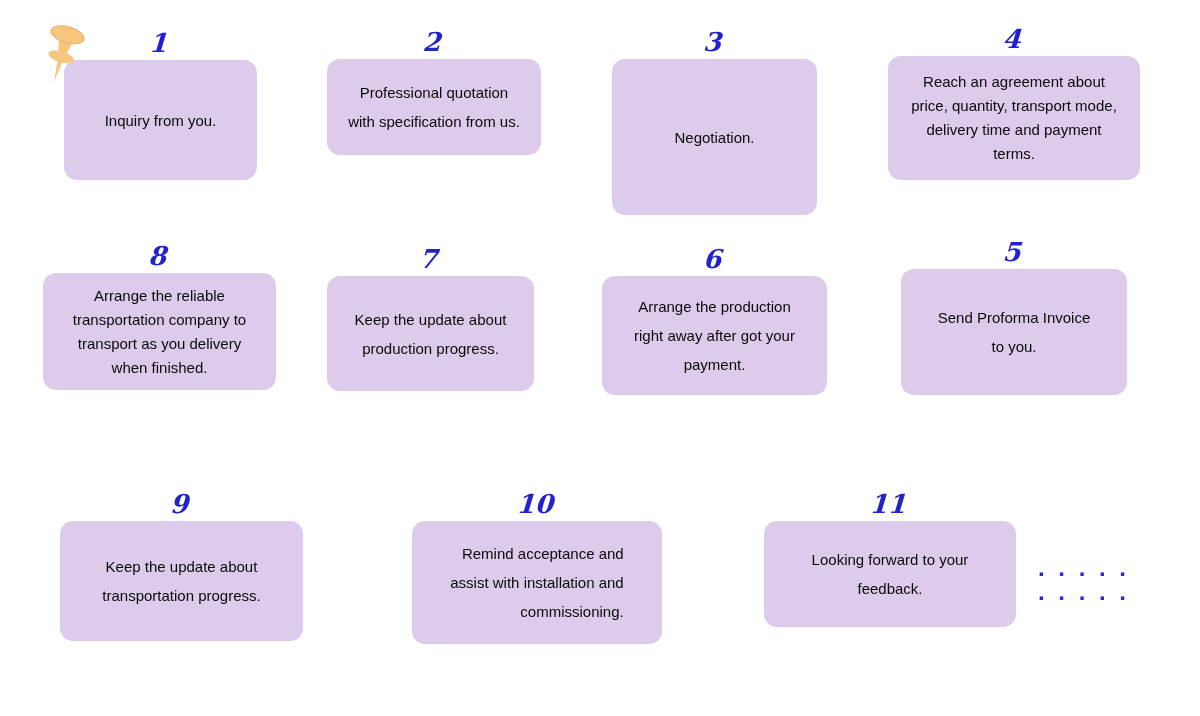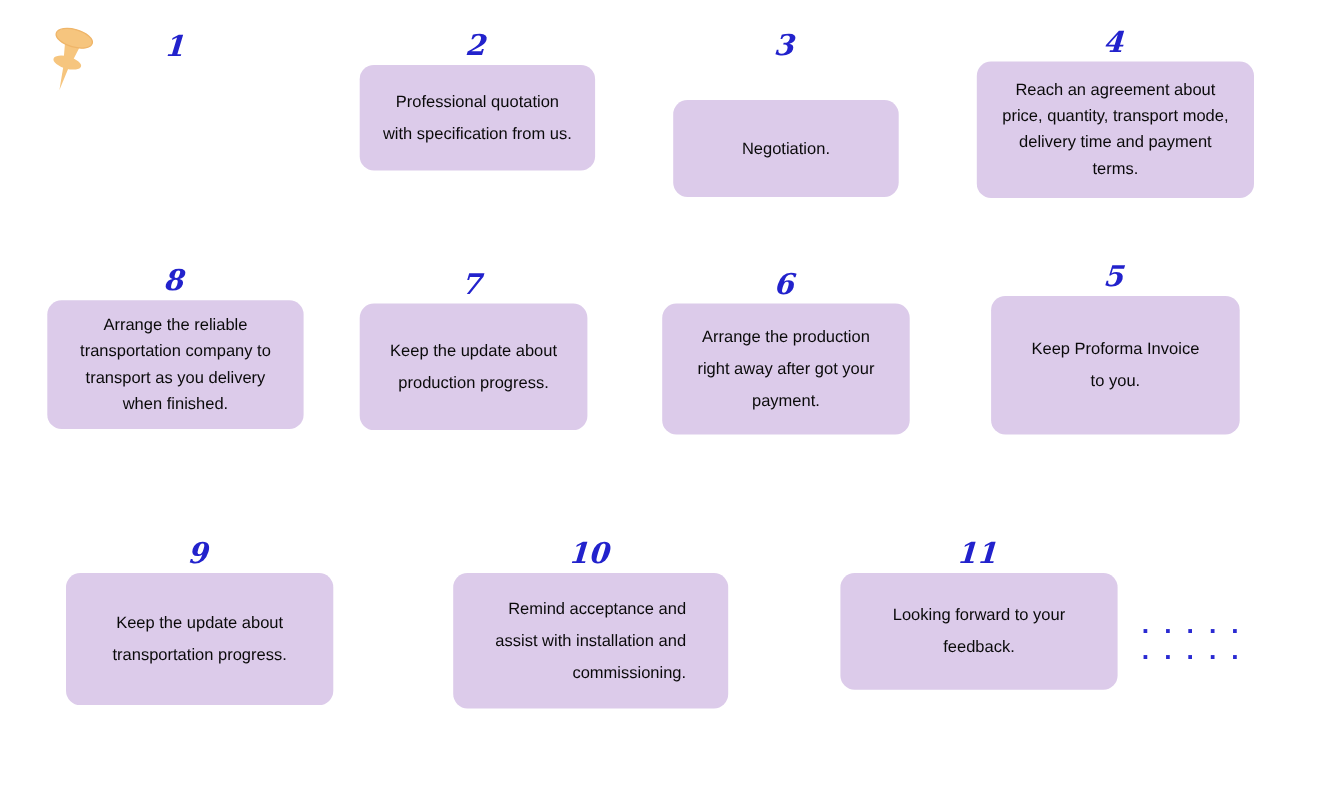--- a/index.html
+++ b/index.html
@@ -43,21 +43,21 @@
     line-height: 29px;
     white-space: pre-line;
     padding: 14px 8px;
     box-sizing: border-box;
   }
   .box.tight { line-height: 24px; }
 
   
   .c1  { left: 64px;  top: 28px;  width: 193px; } .c1  .box { height: 120px; }
   .c2  { left: 327px; top: 27px;  width: 214px; } .c2  .box { height: 96px; }
-  .c3  { left: 612px; top: 27px;  width: 205px; } .c3  .box { height: 88px; margin-top: 32px; }
+  .c3  { left: 612px; top: 27px;  width: 205px; } .c3  .box { height: 156px; }
   .c4  { left: 888px; top: 24px;  width: 252px; } .c4  .box { height: 124px; }
   .c8  { left: 43px;  top: 241px; width: 233px; } .c8  .box { height: 117px; }
   .c7  { left: 327px; top: 244px; width: 207px; } .c7  .box { height: 115px; }
   .c6  { left: 602px; top: 244px; width: 225px; } .c6  .box { height: 119px; }
   .c5  { left: 901px; top: 237px; width: 226px; } .c5  .box { height: 126px; }
   .c9  { left: 60px;  top: 489px; width: 243px; } .c9  .box { height: 120px; }
   .c10 { left: 412px; top: 489px; width: 250px; } .c10 .box { height: 123px; text-align: right; }
   .c11 { left: 764px; top: 489px; width: 252px; } .c11 .box { height: 106px; }
 
   .dots {
@@ -91,20 +91,21 @@
       <path d="M17 16 L31 16 L28 31 L20 31 Z" fill="#f6c57e"></path>
       <ellipse cx="24" cy="10" rx="17" ry="8" fill="#f6c57e"></ellipse>
       <ellipse cx="24" cy="10" rx="17" ry="8" fill="none" stroke="#efb569" stroke-width="1.2"></ellipse>
       <ellipse cx="24" cy="33" rx="13" ry="5.5" fill="#f6c57e"></ellipse>
       <path d="M21.5 37 L26.5 37 L24 59 Z" fill="#f6c57e"></path>
     </g>
   </svg>
 
   <div class="cell c1">
     <div class="num">1</div>
+    <div class="box">Inquiry from you.</div>
   </div>
   <div class="cell c2">
     <div class="num">2</div>
     <div class="box">Professional quotation
 with specification from us.</div>
   </div>
   <div class="cell c3">
     <div class="num">3</div>
     <div class="box">Negotiation.</div>
   </div>
@@ -129,21 +130,21 @@
 production progress.</div>
   </div>
   <div class="cell c6">
     <div class="num">6</div>
     <div class="box">Arrange the production
 right away after got your
 payment.</div>
   </div>
   <div class="cell c5">
     <div class="num">5</div>
-    <div class="box">Keep Proforma Invoice
+    <div class="box">Send Proforma Invoice
 to you.</div>
   </div>
 
   <div class="cell c9">
     <div class="num">9</div>
     <div class="box">Keep the update about
 transportation progress.</div>
   </div>
   <div class="cell c10">
     <div class="num">10</div>

